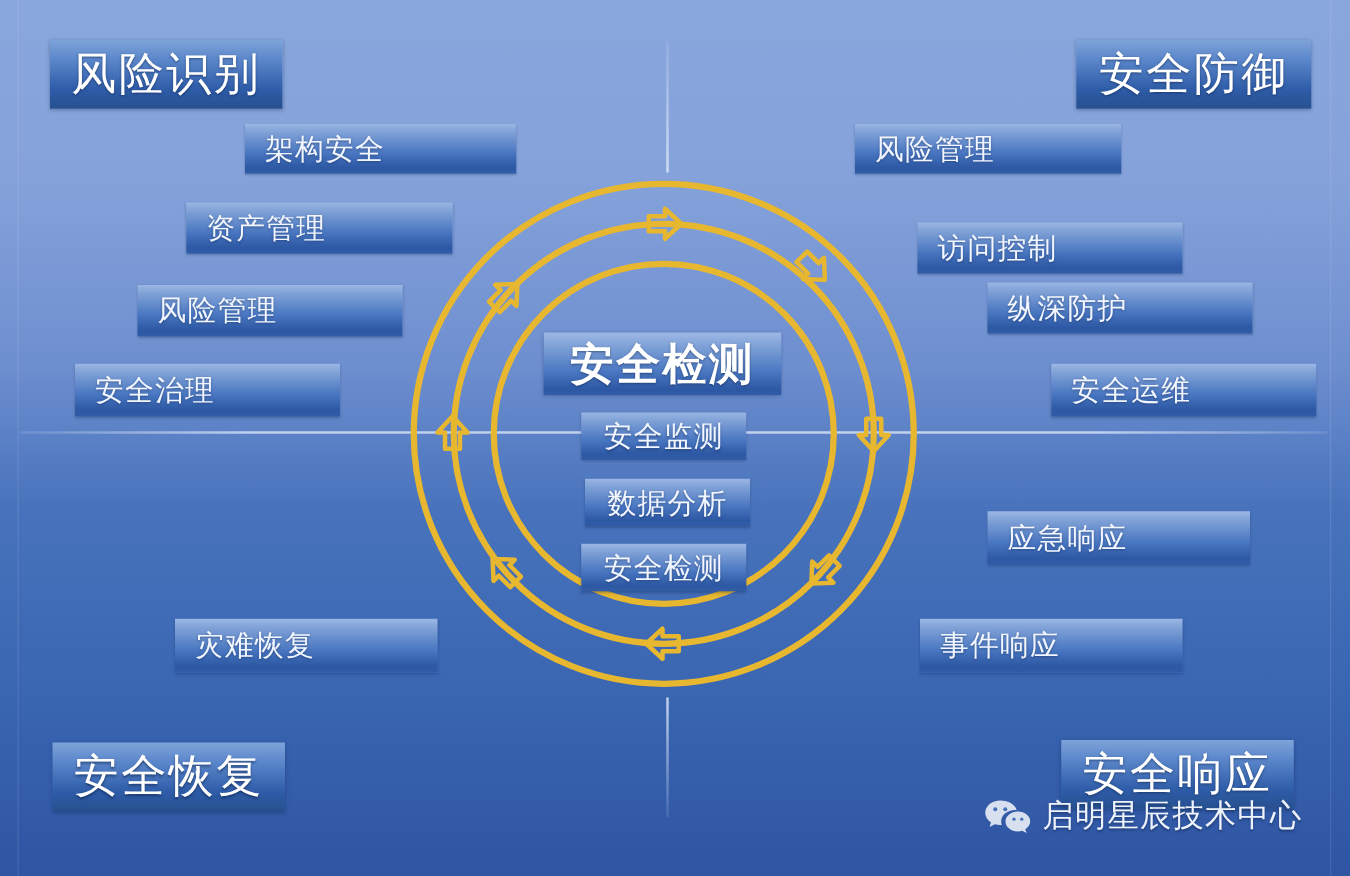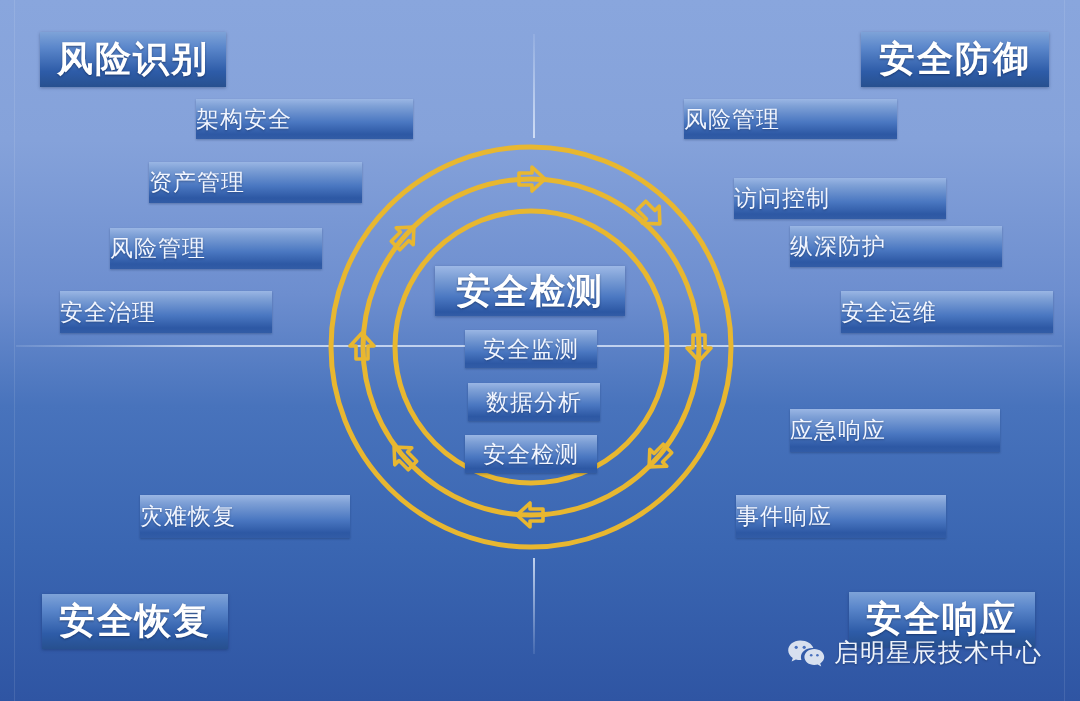--- a/index.html
+++ b/index.html
@@ -23,35 +23,35 @@
   .div-h{left:16px;top:345px;width:1046px;height:2px;
          background:linear-gradient(to right,rgba(226,236,252,0.12),rgba(226,236,252,0.75) 18%,rgba(226,236,252,0.75) 82%,rgba(226,236,252,0.12));}
   .div-v-top{left:533px;top:34px;width:2px;height:104px;
          background:linear-gradient(to bottom,rgba(226,236,252,0.12),rgba(226,236,252,0.8));}
   .div-v-bot{left:533px;top:558px;width:2px;height:96px;
          background:linear-gradient(to bottom,rgba(226,236,252,0.8),rgba(226,236,252,0.10));}
 
   
   .badge{
     position:absolute;display:flex;align-items:center;justify-content:center;
-    color:#ffffff;font-weight:bold;letter-spacing:2px;
+    color:#ffffff;font-weight:normal;letter-spacing:2px;
     background:linear-gradient(to bottom,#7ea3d8 0%,#5b87cb 28%,#2e5ca8 72%,#27508f 100%);
     box-shadow:0 1px 3px rgba(10,30,70,0.35);
     text-shadow:0 1px 2px rgba(12,30,66,0.55);
   }
   .badge-tl{left:40px;top:32px;width:186px;height:55px;font-size:36px;}
   .badge-tr{left:861px;top:32px;width:188px;height:55px;font-size:36px;}
   .badge-bl{left:42px;top:594px;width:186px;height:55px;font-size:36px;}
   .badge-br{left:849px;top:592px;width:186px;height:55px;font-size:36px;}
 
   
   .chip{
     position:absolute;display:flex;align-items:center;
     color:#f2f6ff;font-size:23px;letter-spacing:1px;
-    padding-left:0;box-sizing:border-box;
+    padding-left:16px;box-sizing:border-box;
     background:linear-gradient(to bottom,#9ab6e4 0%,#7ea0d6 18%,#4a77c1 58%,#2d58a4 88%,#325ca6 100%);
     box-shadow:0 1px 2px rgba(10,30,70,0.30);
     text-shadow:0 1px 2px rgba(16,36,76,0.45);
   }
 
   
   .center-title{
     position:absolute;display:flex;align-items:center;justify-content:center;
     color:#ffffff;font-weight:bold;font-size:35px;letter-spacing:2px;
     background:linear-gradient(to bottom,#9db8e6 0%,#7fa1d7 22%,#4b78c2 62%,#2c57a3 92%,#335da7 100%);

